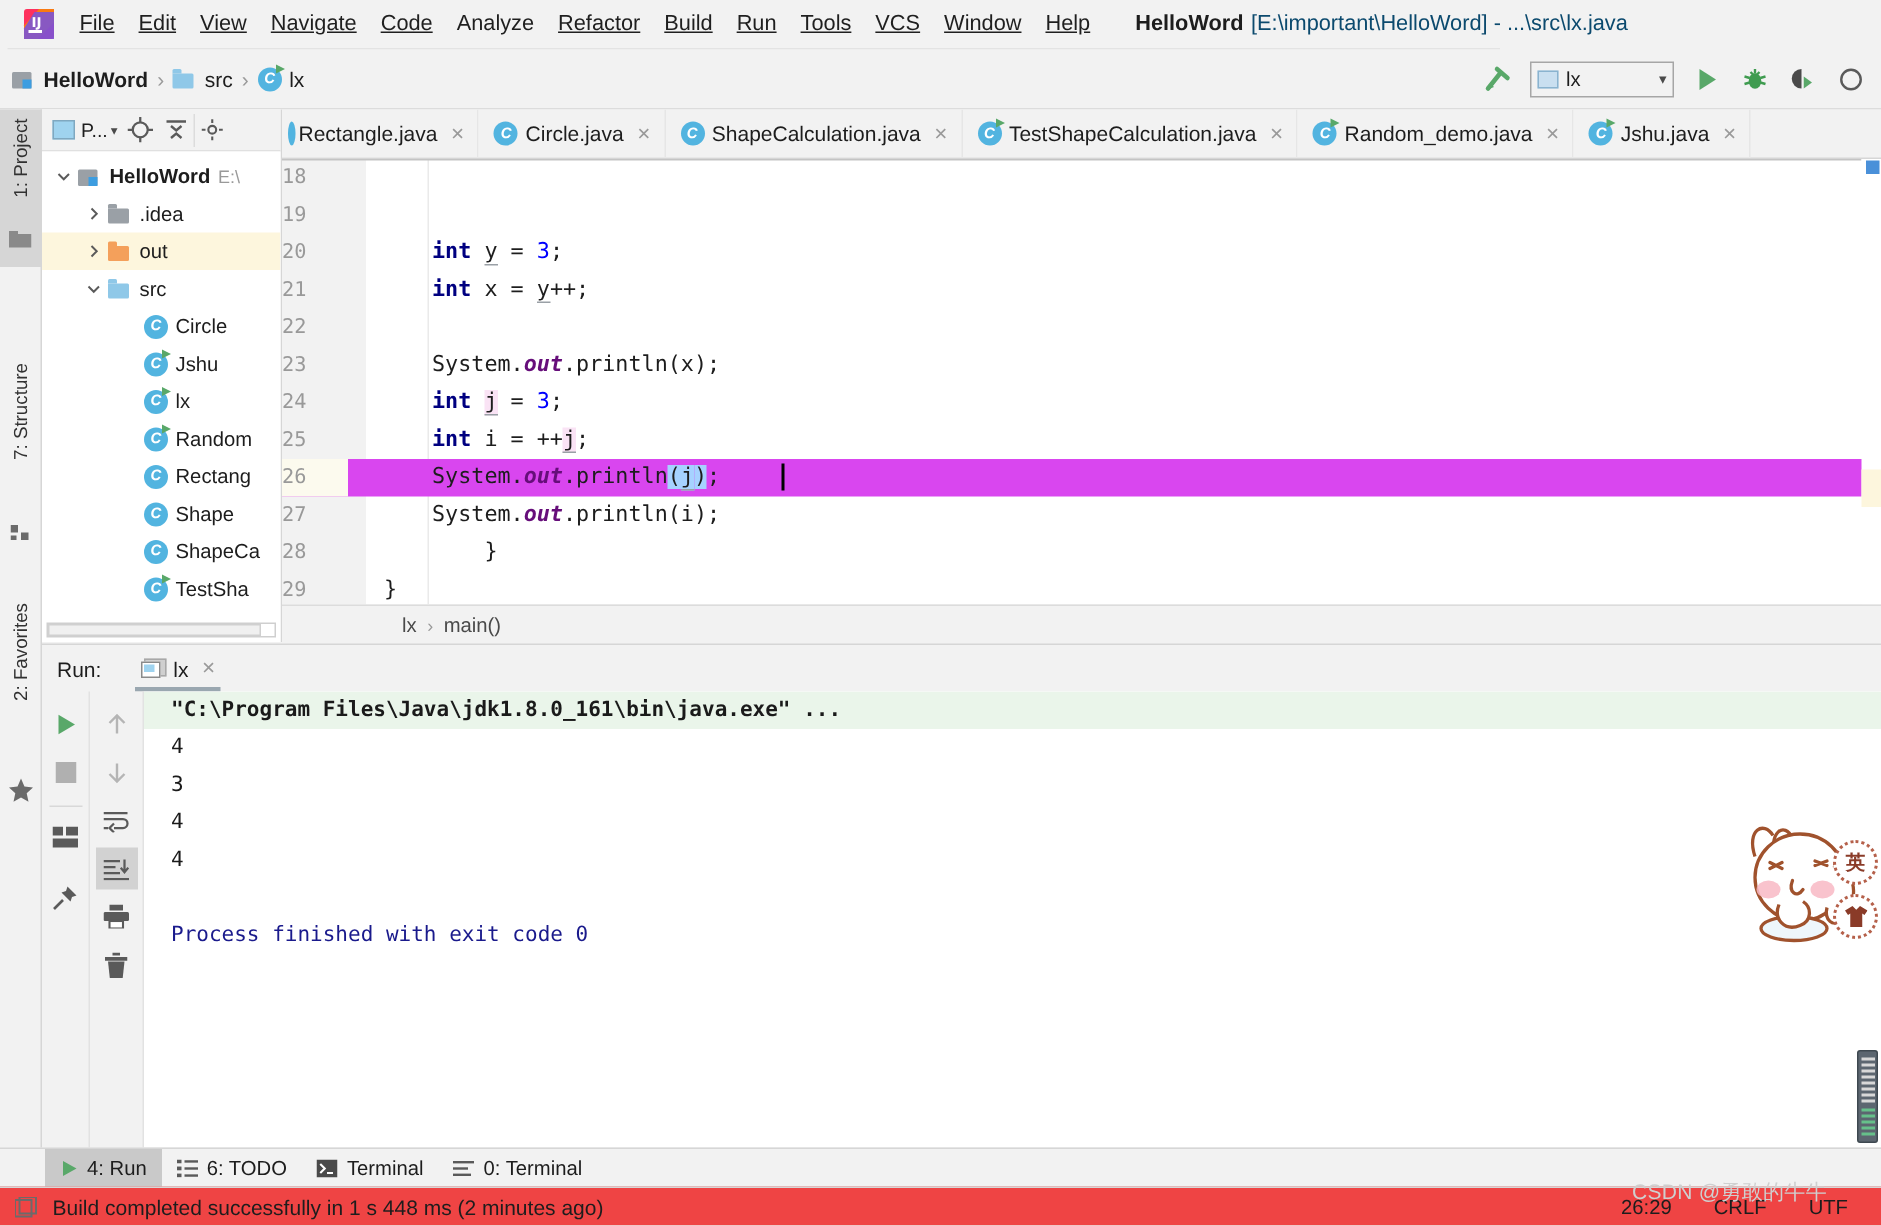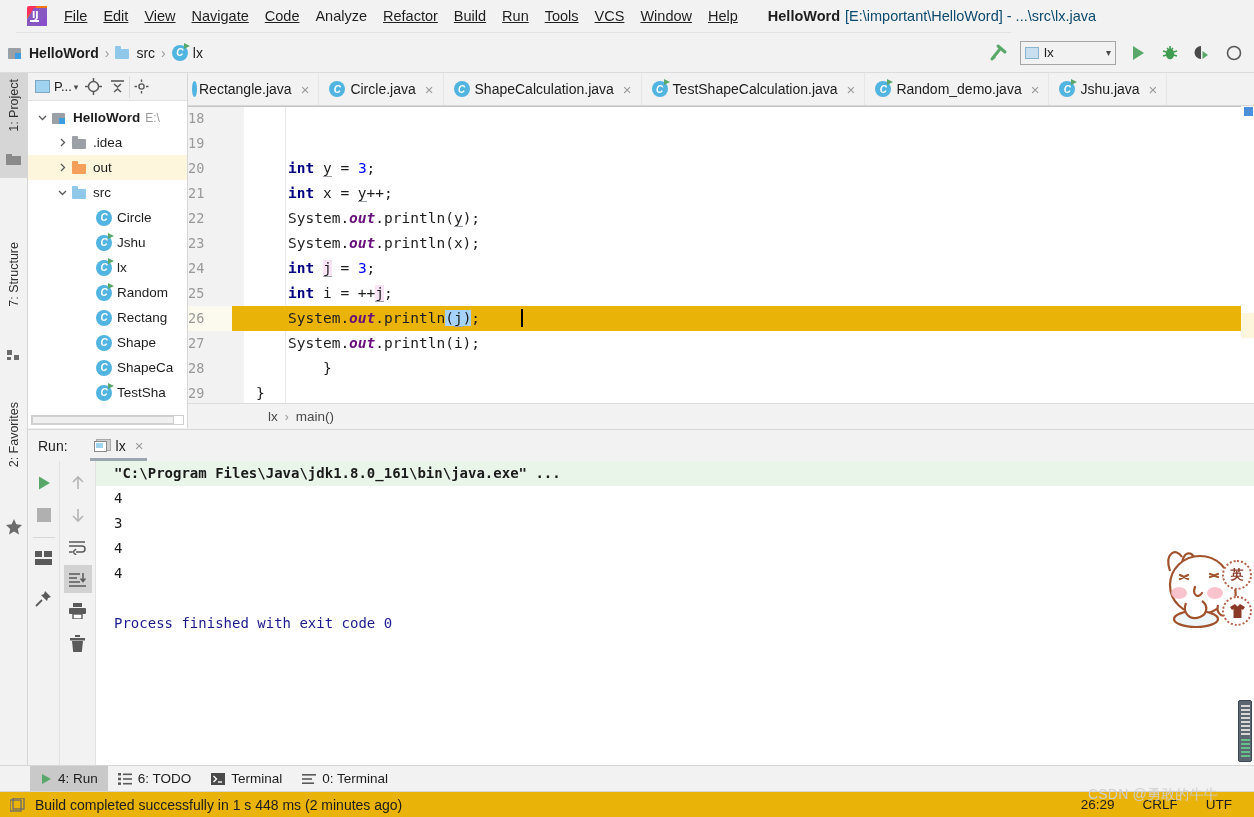--- a/index.html
+++ b/index.html
@@ -10,21 +10,21 @@
     font-size:13px;
     color:#1d1d1d;
     background:#f2f2f2;
     overflow:hidden;
     position:relative;
     -webkit-font-smoothing:antialiased;
   }
 
   
   #menubar {
-    position:absolute; left:16px; top:0; width:995px; height:33px;
+    position:absolute; left:5px; top:0; width:995px; height:33px;
     background:#f2f2f2;
     display:flex; align-items:center;
     border-bottom:1px solid #e3e3e3;
   }
   #app-logo {
     width:22px;height:22px;margin-left:10px;margin-right:8px;
     position:relative;
   }
   .menu-item {
     padding:3px 8px; font-size:14.5px; color:#1f1f1f; cursor:default;
@@ -134,21 +134,21 @@
   }
   #gutter {
     position:absolute;left:0;top:0;width:56px;height:297px;background:#f2f2f2;
   }
   #gutter-fold {
     position:absolute;left:56px;top:0;width:42px;height:297px;background:#fff;
     border-right:1px solid #eaeaea;
   }
   .elines { position:absolute; left:0; top:0; width:1066px; }
   .eline { height:25px; position:relative; }
-  .eline.cur { background:#eab308; }
+  .eline.cur { background:#d946ef; }
   .eline.cur .ln { background:#fcfaee; }
   .ln {
     position:absolute;left:0;top:0;width:44px;height:25px;
     text-align:left; color:#999; font-size:13.5px;
     font-family:"DejaVu Sans Mono","Liberation Mono",monospace;
     line-height:25px; padding-right:6px;
   }
   .code {
     position:absolute;left:100px;top:0;height:25px;line-height:25px;
     font-family:"DejaVu Sans Mono","Liberation Mono",monospace;
@@ -232,21 +232,21 @@
   .bw-btn {
     display:flex;align-items:center; height:26px; padding:0 10px; font-size:13.5px;
     cursor:default; white-space:nowrap;
   }
   .bw-btn.active{ background:#c9c9c9; }
   .bw-ic{ margin-right:6px; display:flex; align-items:center; }
 
   
   #status-bar {
     position:absolute; left:0; top:791px; width:1254px; height:26px;
-    background:#eab308; border-top:1px solid #d6d6d6;
+    background:#ef4444; border-top:1px solid #d6d6d6;
     display:flex; align-items:center;
   }
   #status-bar .sb-ic{ margin-left:10px; margin-right:10px; display:flex;align-items:center;}
   #status-msg{ font-size:14px; color:#1d1d1d; }
   #status-right{ margin-left:auto; display:flex; align-items:flex-end; padding-right:8px; }
   #status-right .si{ font-size:13.5px; color:#1d1d1d; margin:0 14px; white-space:nowrap; }
 
   
   #strip-structure{ position:absolute; left:0; top:165px; width:28px; height:160px; }
   #strip-favorites{ position:absolute; left:0; top:325px; width:28px; height:170px; }
@@ -550,21 +550,20 @@
     <div class="eline" style="top:50px;position:absolute;width:1066px;">
       <span class="ln">20</span>
       <span class="code"><span class="kw">int</span> <span class="wundl">y</span> = <span class="num">3</span>;</span>
     </div>
     <div class="eline" style="top:75px;position:absolute;width:1066px;">
       <span class="ln">21</span>
       <span class="code"><span class="kw">int</span> x = <span class="wundl">y</span>++;</span>
     </div>
     <div class="eline" style="top:100px;position:absolute;width:1066px;">
       <span class="ln">22</span>
-      <span class="code">System.<span class="fld">out</span>.println(<span class="wundl">y</span>);</span>
     </div>
     <div class="eline" style="top:125px;position:absolute;width:1066px;">
       <span class="ln">23</span>
       <span class="code">System.<span class="fld">out</span>.println(x);</span>
     </div>
     <div class="eline" style="top:150px;position:absolute;width:1066px;">
       <span class="ln">24</span>
       <span class="code"><span class="kw">int</span> <span class="pinkbg wundl">j</span> = <span class="num">3</span>;</span>
     </div>
     <div class="eline" style="top:175px;position:absolute;width:1066px;">

